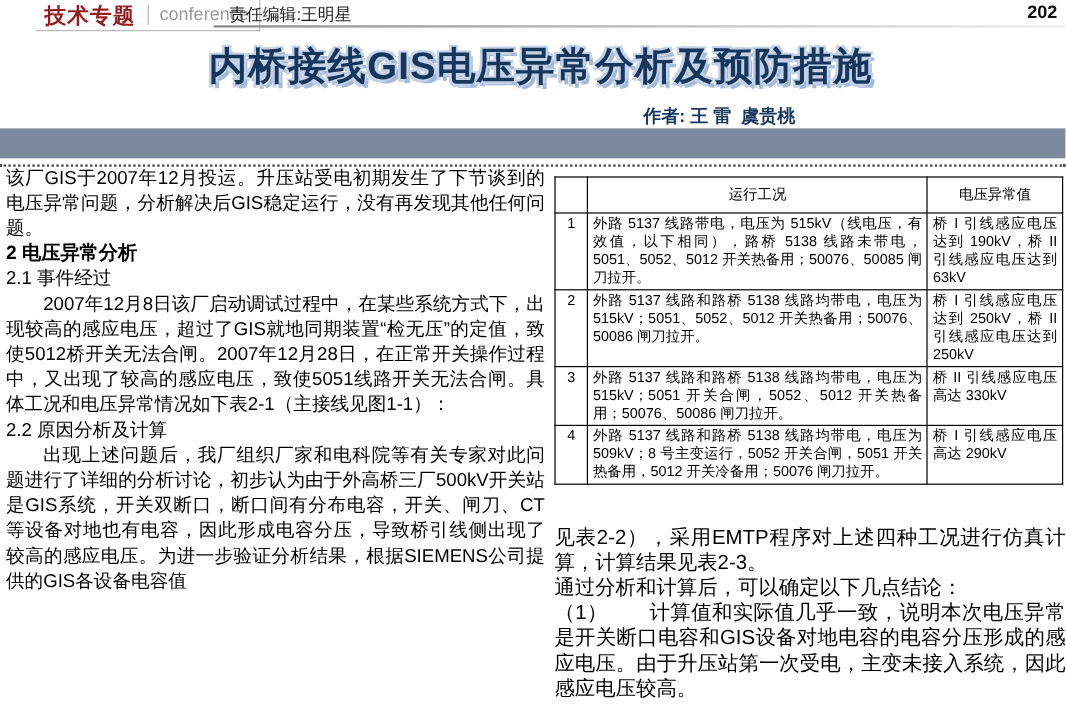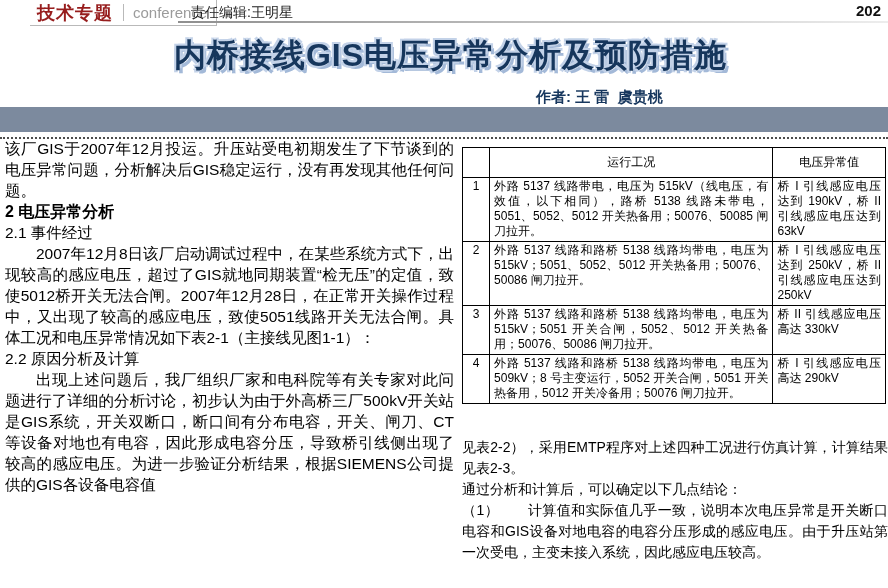--- a/index.html
+++ b/index.html
@@ -57,21 +57,21 @@
   table.cond-table th { text-align:center; padding:7px 2px; }
   .col-num { width:26px; }
   .col-cond { width:272px; }
   .col-abn { width:108px; }
   td.cell-num { text-align:center; }
   td.cell-cond { text-align:justify; }
   td.cell-abn { text-align:justify; }
   
   .right-paras {
     position:absolute; left:462px; top:437px; width:426px; height:151px;
-    font-size:14px; line-height:21px; text-align:justify; overflow:hidden;
+    font-size:17px; line-height:21px; text-align:justify; overflow:hidden;
   }
   .right-paras p { margin:0; }
 </style>
 </head>
 <body>
 
 <div class="masthead-box">
   <span class="masthead-cn">技术专题</span>
   <span class="masthead-divider"></span>
   <span class="masthead-en">conference</span>

